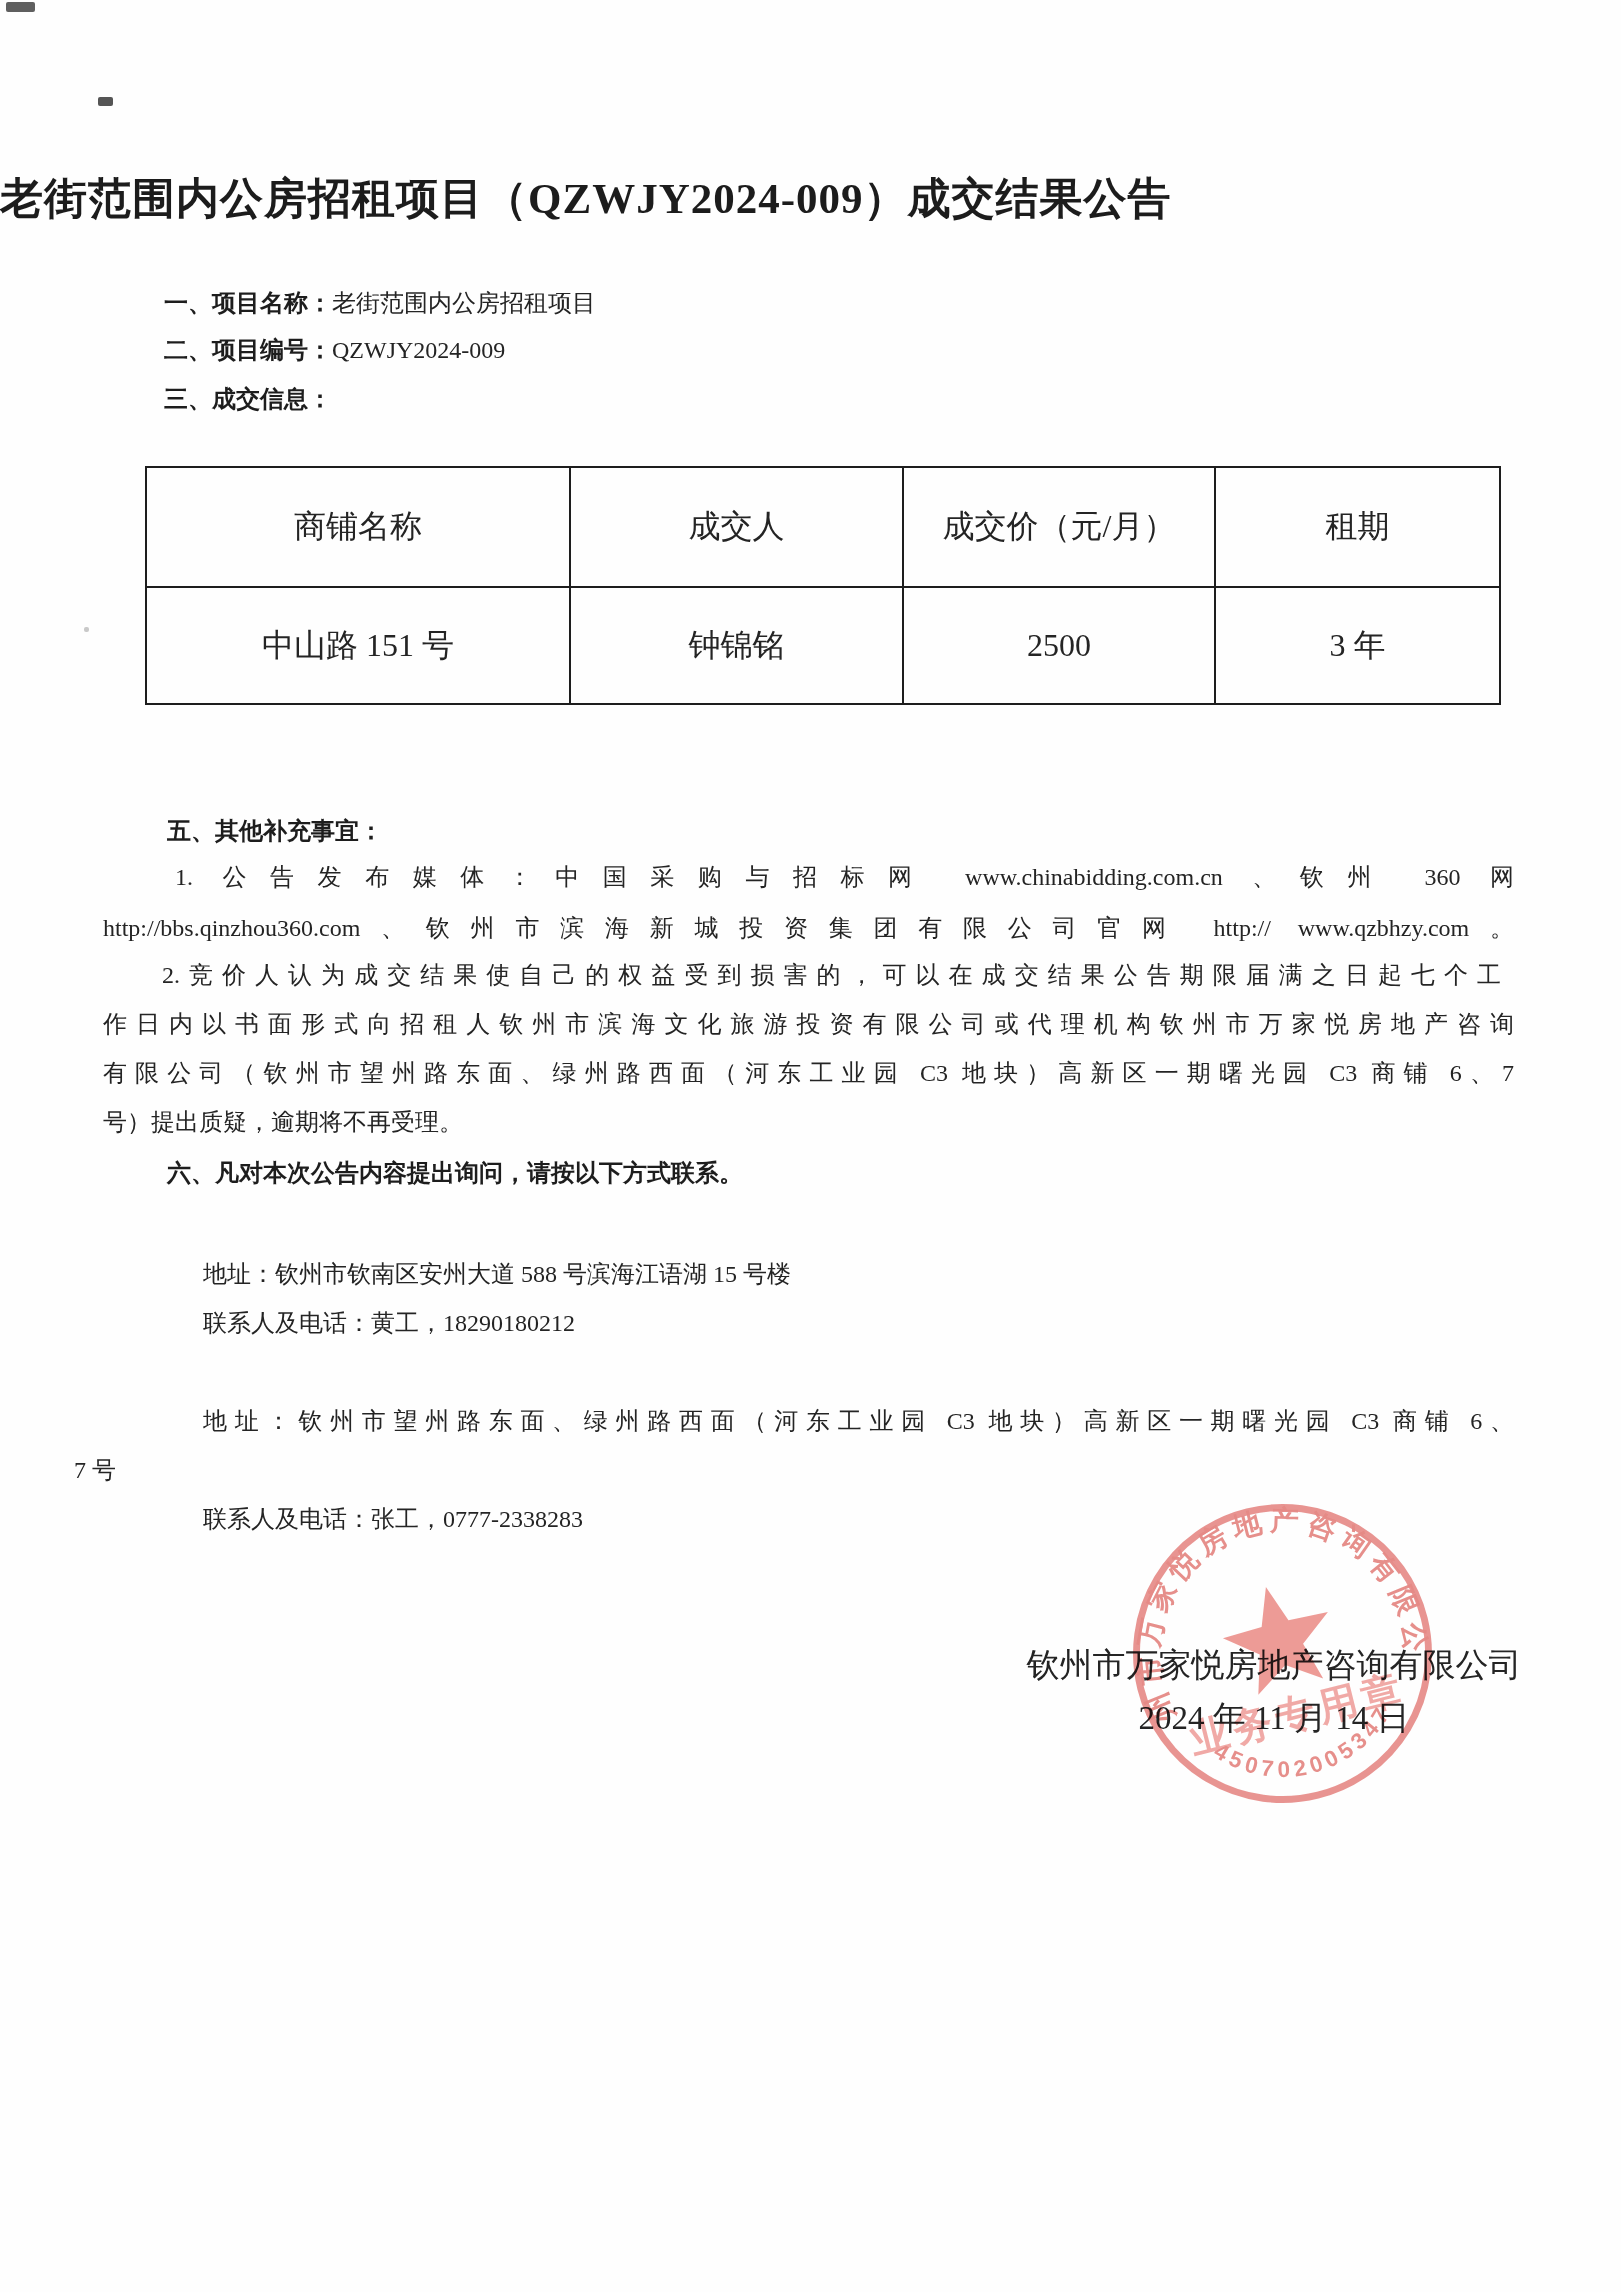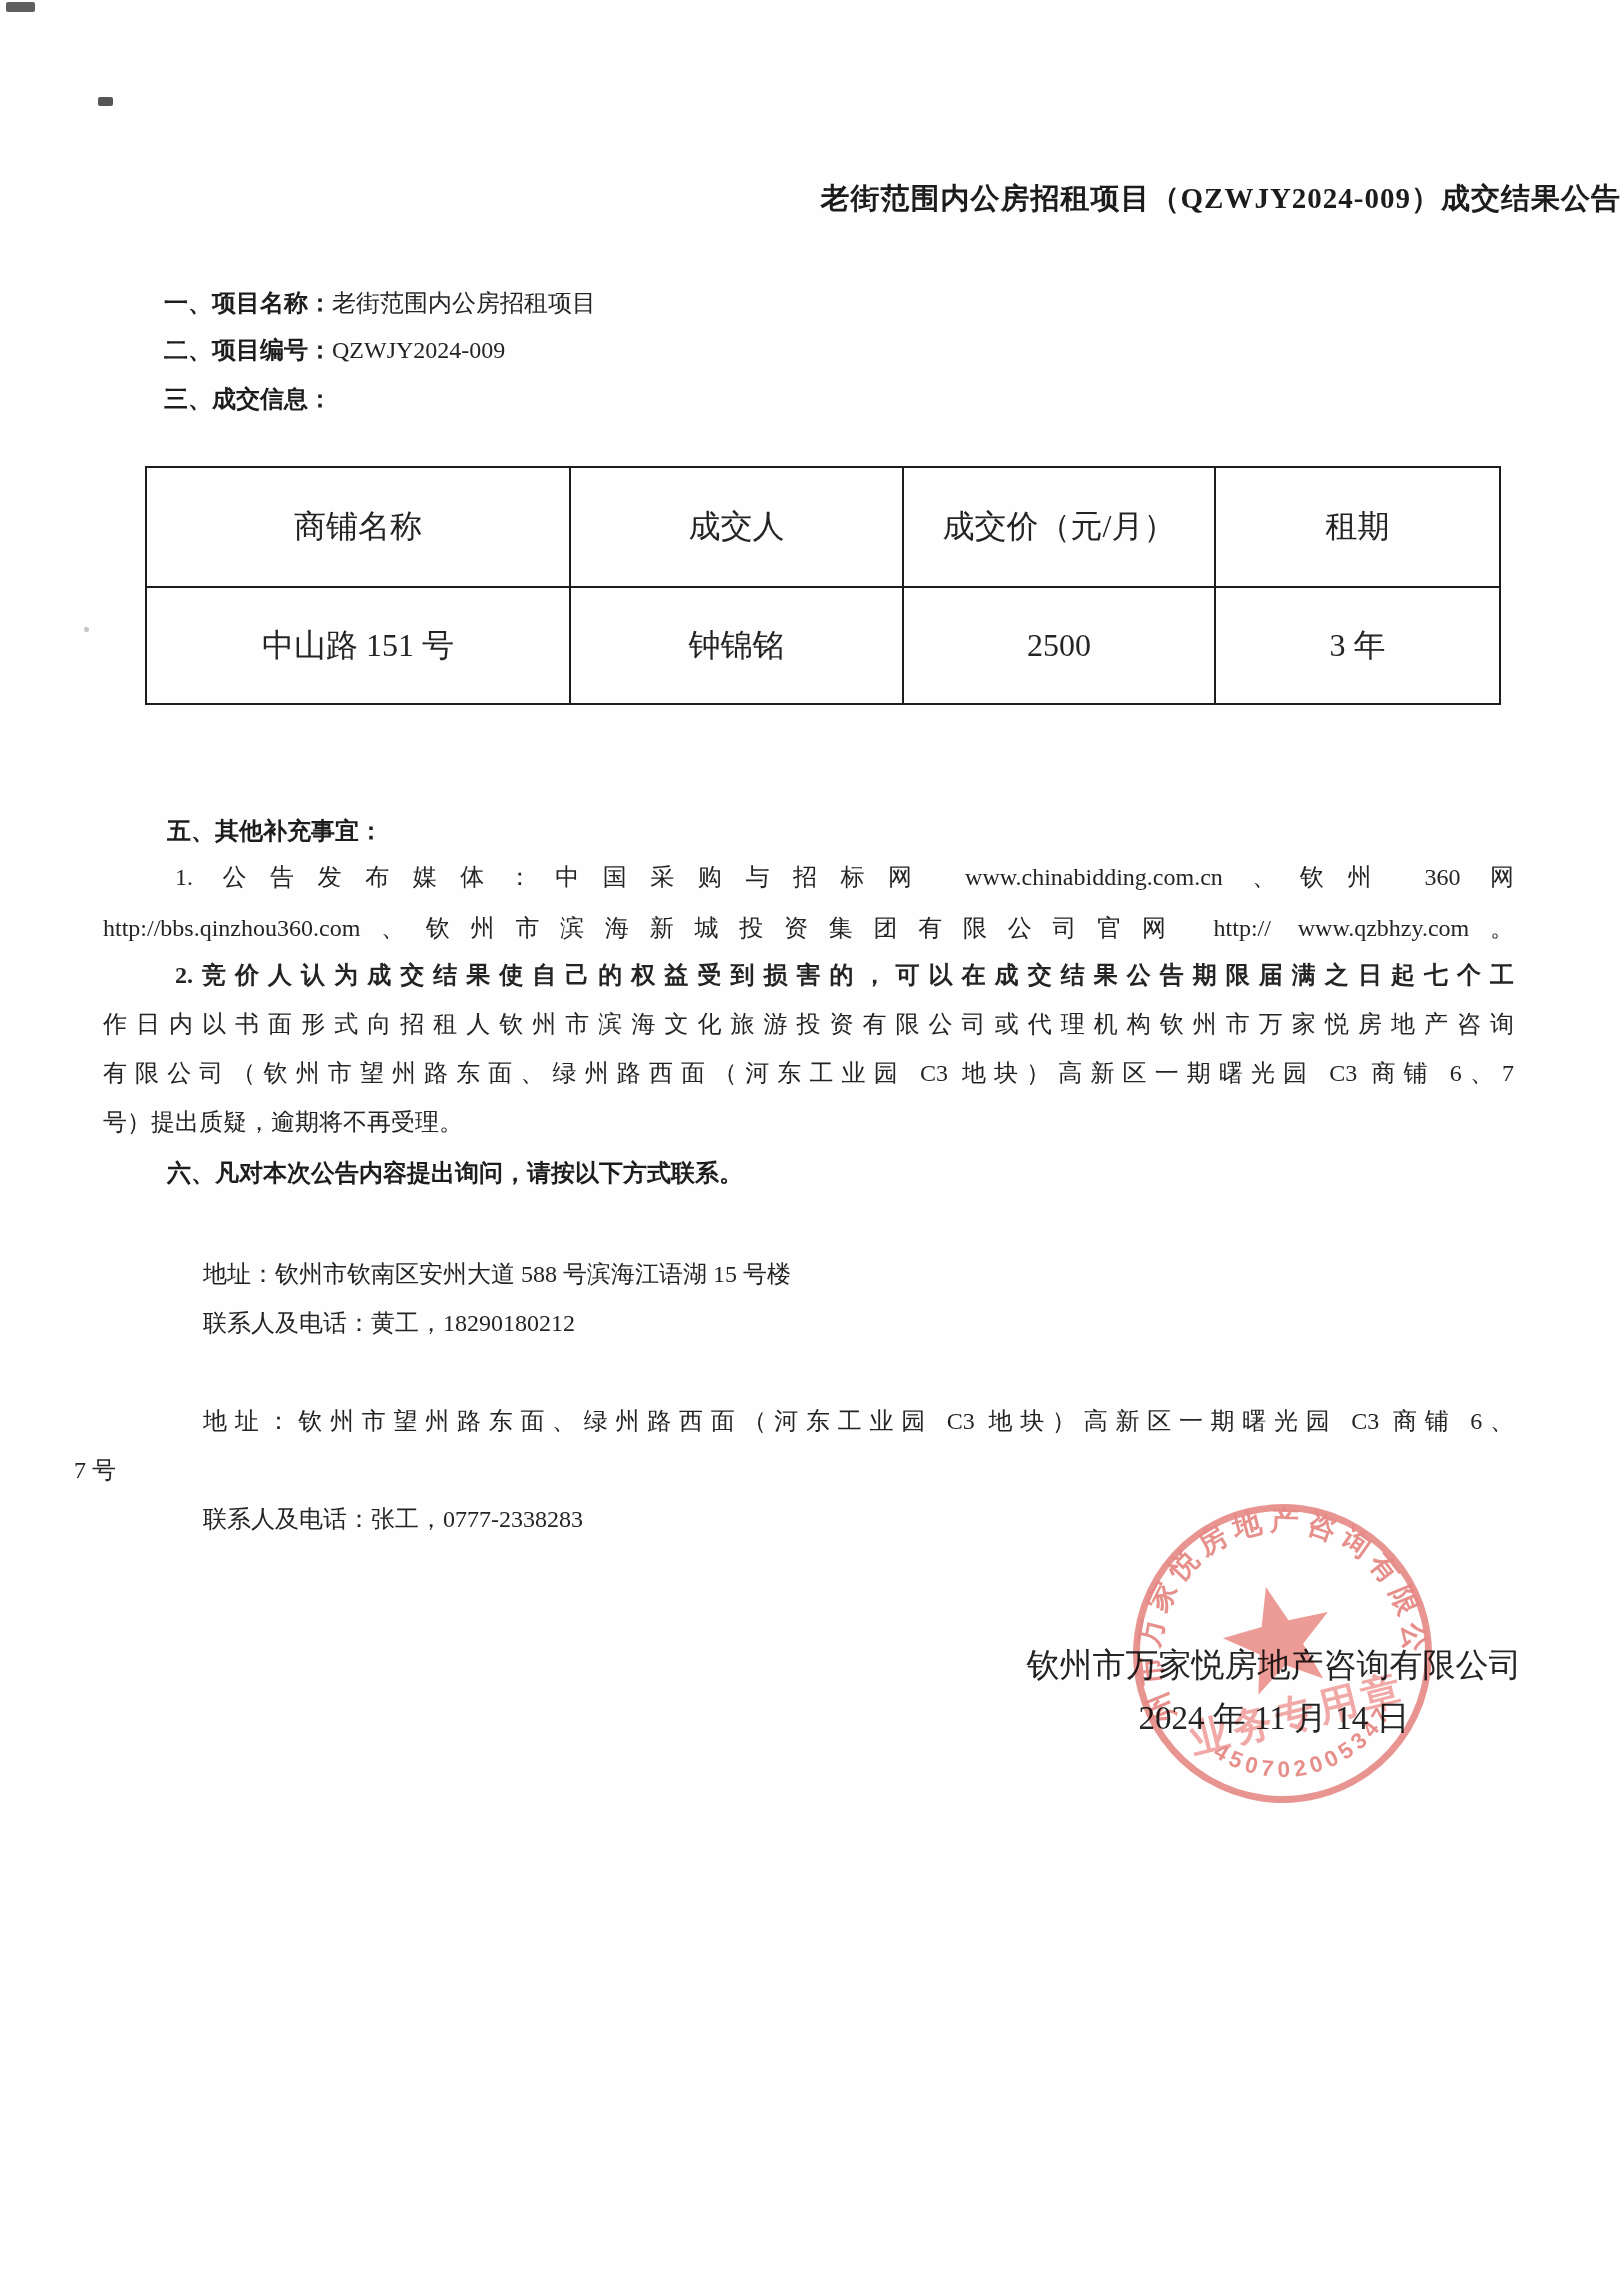--- a/index.html
+++ b/index.html
@@ -8,22 +8,22 @@
     width:1621px; height:2293px;
     margin:0 auto;
     background:#fefefe;
     font-family:"Liberation Serif","DejaVu Serif",serif;
     color:#222;
     overflow:hidden;
   }
   .abs { position:absolute; }
   .doc-title {
     left:0; top:173px; width:1621px; height:51px;
-    line-height:51px; text-align:right;
-    font-size:29px; font-weight:700; letter-spacing:1px; color:#1c1c1c;
+    line-height:51px; text-align:left;
+    font-size:43px; font-weight:700; letter-spacing:1px; color:#1c1c1c;
   }
   .line {
     position:absolute; height:45px; line-height:45px;
     font-size:24px; color:#242424;
   }
   .nw { white-space:nowrap; }
   .jl { text-align:justify; text-align-last:justify; }
   .lbl {
     font-family:"Liberation Sans","DejaVu Sans",sans-serif;
     font-weight:700; color:#1d1d1d;
@@ -91,21 +91,21 @@
   </tbody>
     </table>
 
   <div class="line nw" style="left:167px; top:808px;">
     <span class="lbl">五、其他补充事宜：</span>
   </div>
 
   <div class="line jl indent1" style="left:103px; top:855px; width:1411px;">1. 公告发布媒体：中国采购与招标网 www.chinabidding.com.cn 、钦州 360 网</div>
   <div class="line jl" style="left:103px; top:906px; width:1411px;">http://bbs.qinzhou360.com、钦州市滨海新城投资集团有限公司官网 http:// www.qzbhzy.com。</div>
 
-  <div class="line jl indent1" style="left:103px; top:953px; width:1411px;font-weight:bold;">2.竞价人认为成交结果使自己的权益受到损害的，可以在成交结果公告期限届满之日起七个工</div>
+  <div class="line jl indent1" style="left:90px; top:953px; width:1411px;">2.竞价人认为成交结果使自己的权益受到损害的，可以在成交结果公告期限届满之日起七个工</div>
   <div class="line jl" style="left:103px; top:1002px; width:1411px;">作日内以书面形式向招租人钦州市滨海文化旅游投资有限公司或代理机构钦州市万家悦房地产咨询</div>
   <div class="line jl" style="left:103px; top:1051px; width:1411px;">有限公司（钦州市望州路东面、绿州路西面（河东工业园 C3 地块）高新区一期曙光园 C3 商铺 6、7</div>
   <div class="line nw" style="left:167px; top:1150px;">
     <span class="lbl">六、凡对本次公告内容提出询问，请按以下方式联系。</span>
   </div>
 
   <div class="line nw" style="left:103px; top:1100px;">号）提出质疑，逾期将不再受理。</div>
 
   <div class="line nw" style="left:203px; top:1252px;">地址：钦州市钦南区安州大道 588 号滨海江语湖 15 号楼</div>
   <div class="line nw" style="left:203px; top:1301px;">联系人及电话：黄工，18290180212</div>

